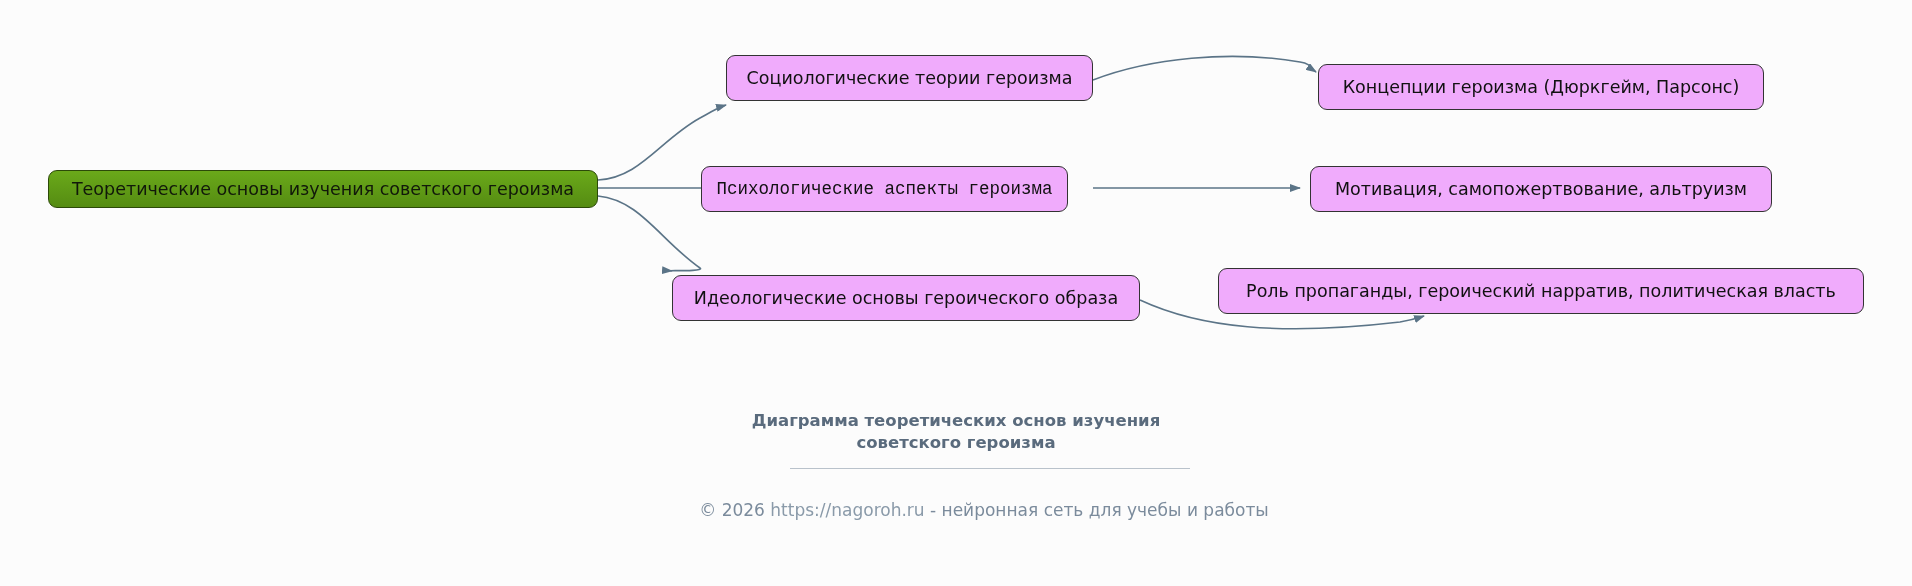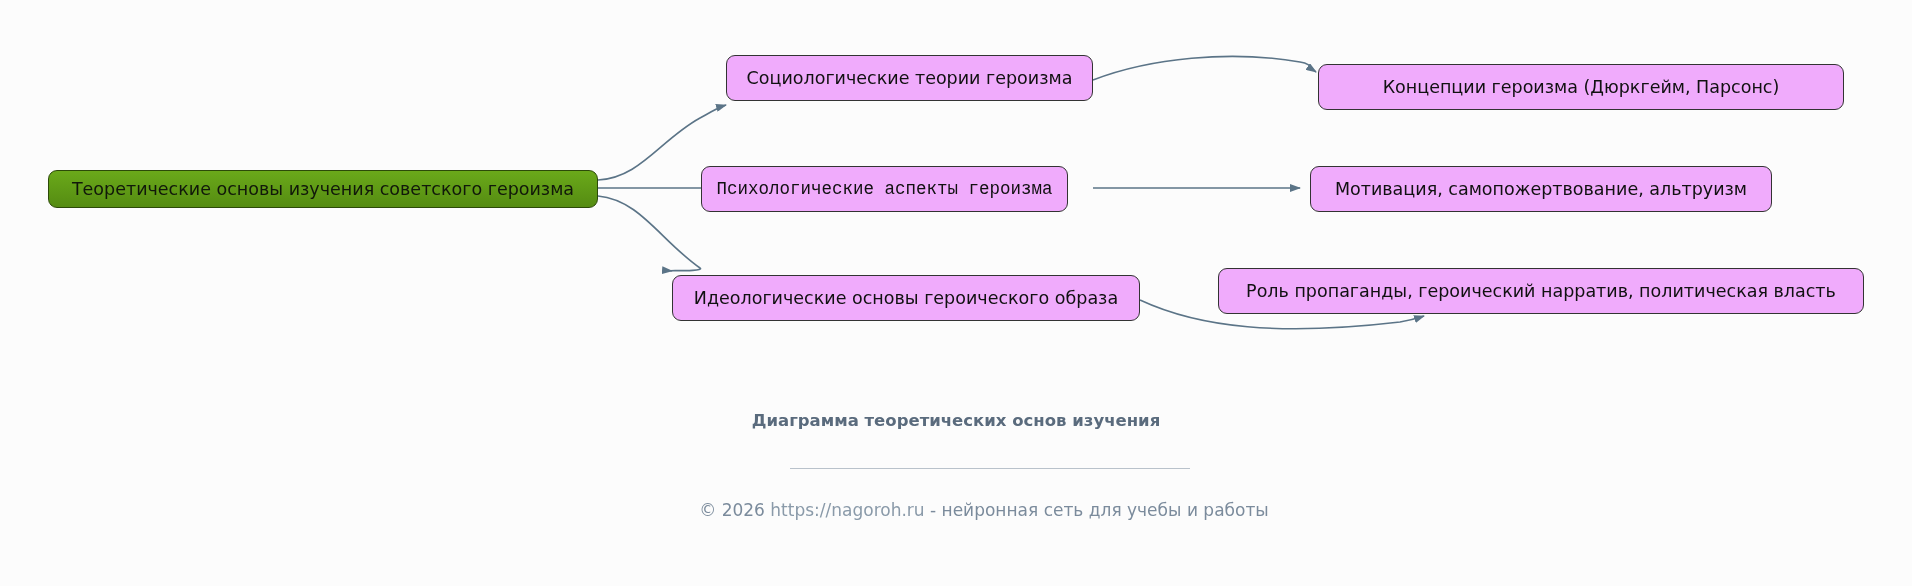--- a/index.html
+++ b/index.html
@@ -102,34 +102,35 @@
   </div>
 
   <div class="node" style="left:701px; top:166px; width:367px; height:46px;font-family:Liberation Mono, monospace;">
     <span>Психологические аспекты героизма</span>
   </div>
 
   <div class="node" style="left:672px; top:275px; width:468px; height:46px;">
     <span>Идеологические основы героического образа</span>
   </div>
 
-  <div class="node" style="left:1318px; top:64px; width:526px; height:46px;">
+  <div class="node" style="left:1318px; top:64px; width:446px; height:46px;">
     <span>Концепции героизма (Дюркгейм, Парсонс)</span>
   </div>
 
   <div class="node" style="left:1218px; top:268px; width:646px; height:46px;">
     <span>Роль пропаганды, героический нарратив, политическая власть</span>
   </div>
 
   <div class="node" style="left:1310px; top:166px; width:462px; height:46px;">
     <span>Мотивация, самопожертвование, альтруизм</span>
   </div>
 
   <div class="caption" style="left:656px; top:410px; width:600px;">
     <div>Диаграмма теоретических основ изучения</div>
+    <div>советского героизма</div>
   </div>
 
   <div class="caption-rule" style="left:790px; top:468px; width:400px;"></div>
 
   <div class="footer" style="left:584px; top:488px; width:800px;margin-top:12px;">
     <span>© 2026 </span><span class="link">https://nagoroh.ru</span><span> - нейронная сеть для учебы и работы</span>
   </div>
 
 </div>
 

